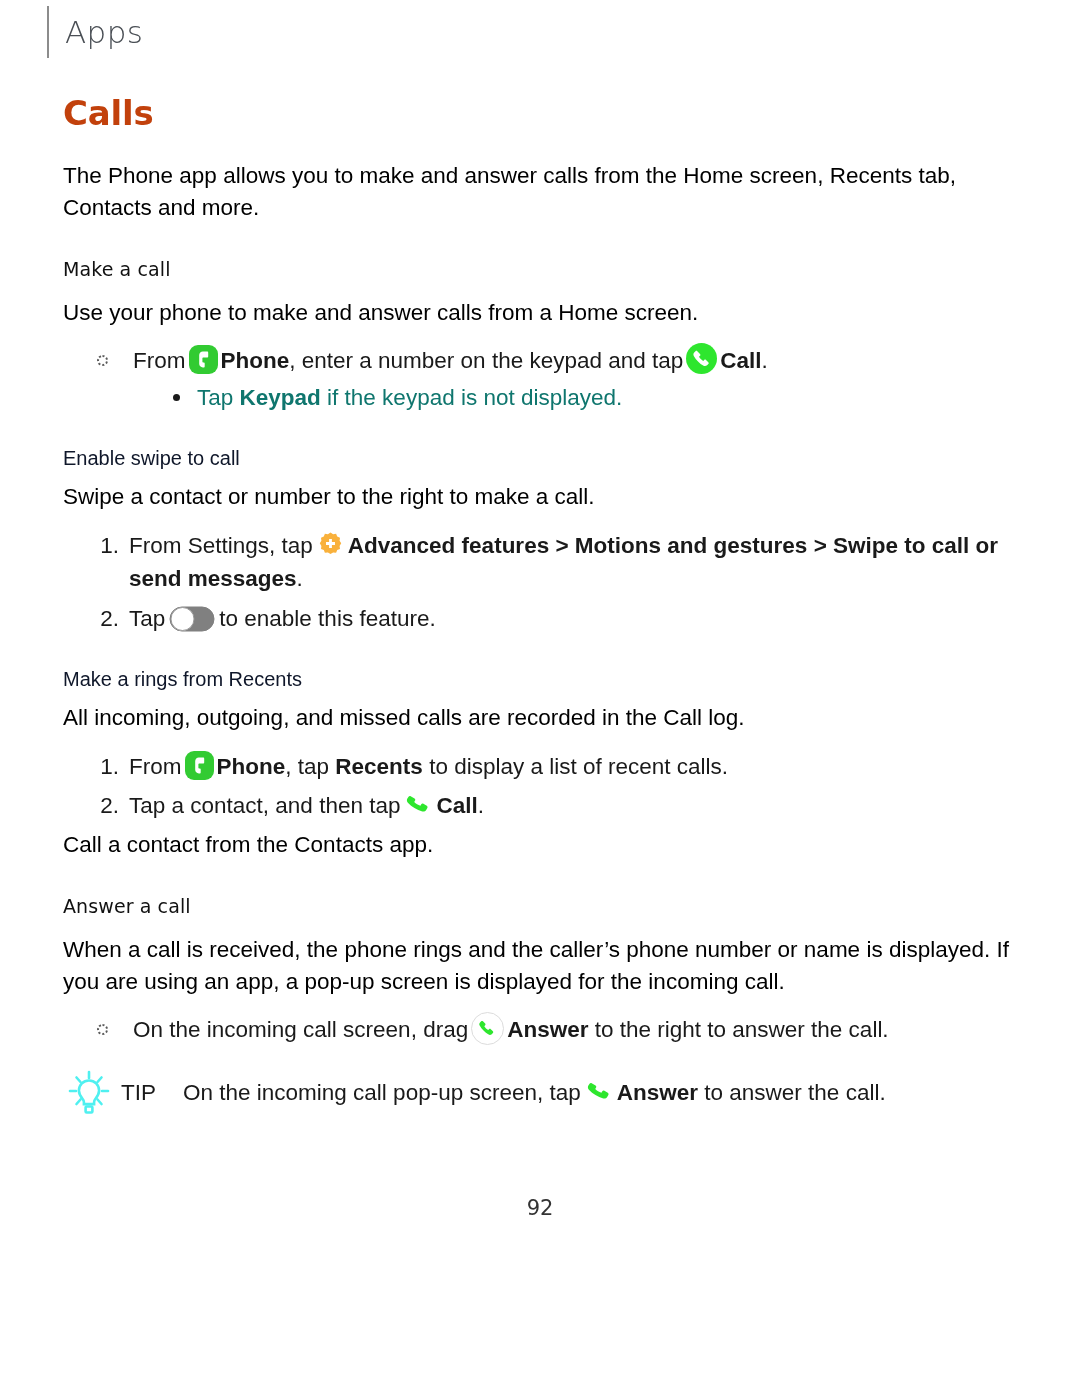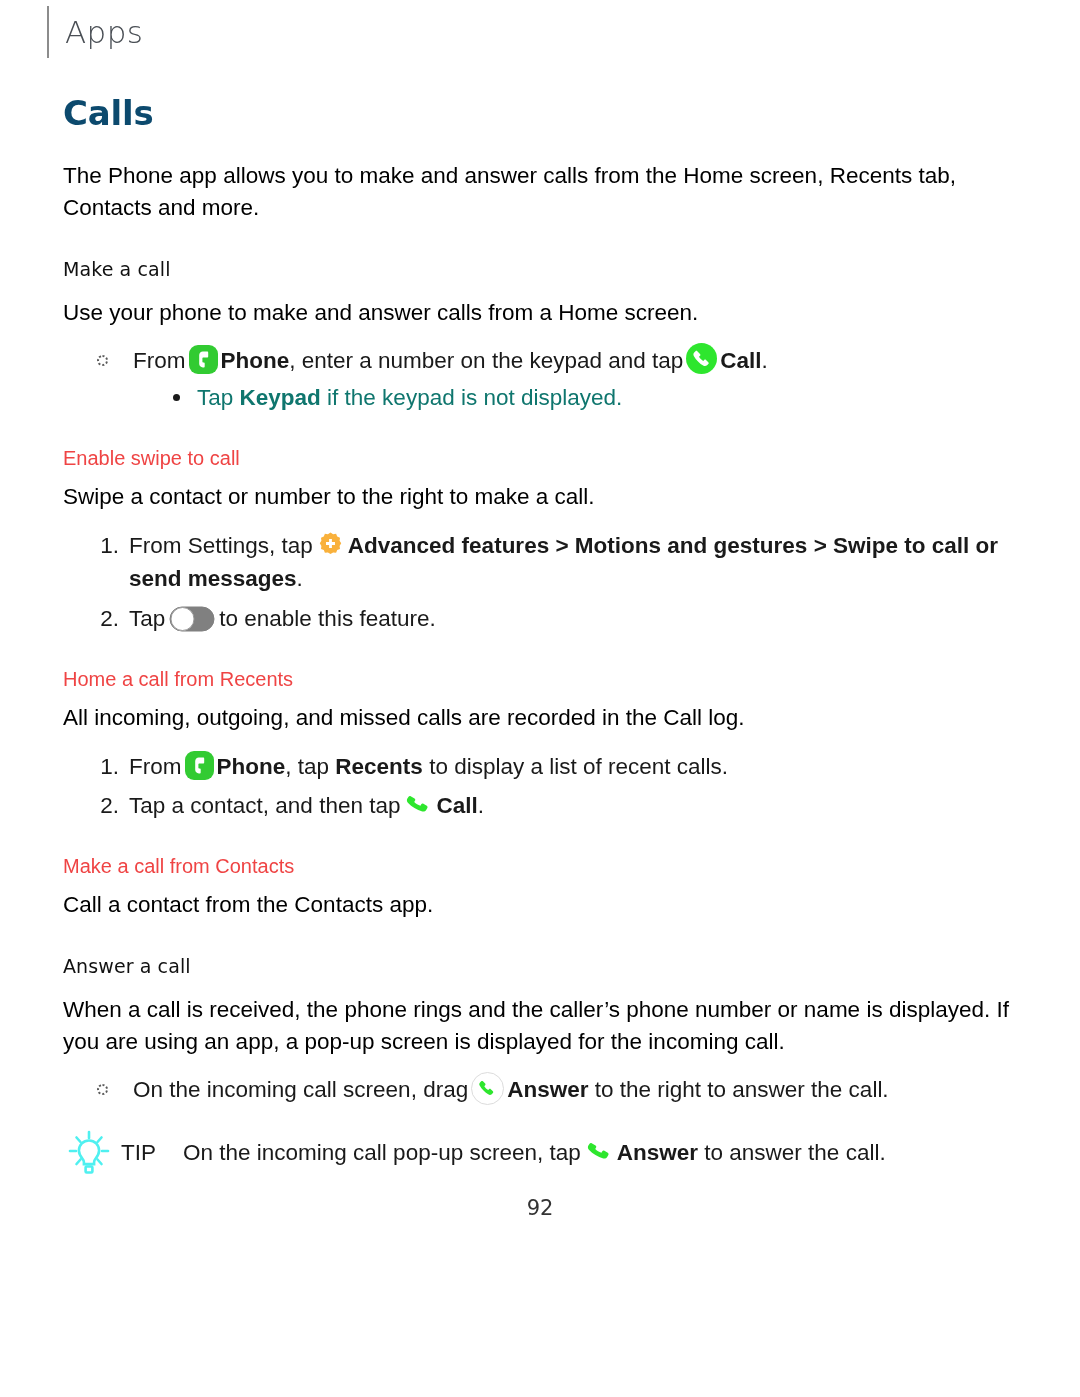--- a/index.html
+++ b/index.html
@@ -53,40 +53,40 @@
     left: 63px;
     top: 95px;
     width: 950px;
   }
 
   h1.chapter-title {
     font-family: "DejaVu Sans", sans-serif;
     font-size: 34px;
     font-weight: 700;
     letter-spacing: -0.2px;
-    color: #0c4a6e;
+    color: #c2410c;
     margin: 0 0 28px 0;
     line-height: 1.1;
   }
 
   h2.section-title {
     font-family: "DejaVu Sans", sans-serif;
     font-size: 19px;
     font-weight: 400;
     letter-spacing: 0.1px;
     color: #111111;
     margin: 34px 0 16px 0;
     line-height: 1.2;
   }
 
   h3.subsection-title {
     font-family: "Liberation Sans", sans-serif;
     font-size: 20px;
     font-weight: 400;
-    color: #ef4444;
+    color: #0f172a;
     margin: 30px 0 10px 0;
     line-height: 1.3;
   }
 
   p.body-text {
     font-size: 22.5px;
     font-weight: 400;
     line-height: 1.42;
     margin: 0 0 6px 0;
     color: #000000;
@@ -309,39 +309,38 @@
             </svg></span><strong class="bold">Advanced features</strong>&nbsp;<strong class="bold">&gt;</strong>&nbsp;<strong class="bold">Motions and gestures</strong>&nbsp;<strong class="bold">&gt;</strong>&nbsp;<strong class="bold">Swipe to call or send messages</strong><span>.</span>
       </li>
       <li>
         <span class="step-num">2.</span><span>Tap</span><span class="icon-inline icon-toggle"><svg width="46" height="26" viewBox="0 0 46 26">
               <rect x="1" y="1" width="44" height="24" rx="12" fill="#808080" stroke="#808080" stroke-width="1"></rect>
               <circle cx="13.5" cy="13" r="11.5" fill="#ffffff" stroke="#9a9a9a" stroke-width="1"></circle>
             </svg></span><span>to enable this feature.</span>
       </li>
     </ol>
 
-    <h3 class="subsection-title">Home a call from Recents</h3>
+    <h3 class="subsection-title">Make a rings from Recents</h3>
     <p class="body-text">All incoming, outgoing, and missed calls are recorded in the Call log.</p>
 
     <ol class="num-list">
       <li>
         <span class="step-num">1.</span><span>From</span><span class="icon-inline icon-phone-app"><svg width="29" height="29" viewBox="0 0 29 29">
               <path d="M18.2 6.6h-4.4c-2.0 0-3.6 1.6-3.6 3.6v8.6c0 2.0 1.6 3.6 3.6 3.6h0.9c0.6 0 1.0-0.5 1.0-1.0v-3.0c0-0.6-0.5-1.0-1.0-1.0h-0.6c-0.4 0-0.7-0.3-0.7-0.7v-3.4c0-0.4 0.3-0.7 0.7-0.7h4.1c0.6 0 1.0-0.5 1.0-1.0v-3.9c0-0.6-0.4-1.1-1.0-1.1z" fill="#ffffff"></path>
             </svg></span><strong class="bold">Phone</strong><span>, tap</span>&nbsp;<strong class="bold">Recents</strong>&nbsp;<span>to display a list of recent calls.</span>
       </li>
       <li>
         <span class="step-num">2.</span><span>Tap a contact, and then tap</span><span class="icon-inline icon-call-plain"><svg width="30" height="30" viewBox="0 0 30 30">
               <g transform="rotate(-14 15 15)">
                 <path d="M9.8 5.6c-0.6-0.6-1.6-0.6-2.2 0l-1.6 1.6c-1.1 1.1-1.3 2.8-0.5 4.1 2.8 5.0 6.9 9.1 11.9 11.9 1.3 0.8 3.0 0.5 4.1-0.5l1.6-1.6c0.6-0.6 0.6-1.6 0-2.2l-2.8-2.8c-0.6-0.6-1.6-0.6-2.2 0l-1.2 1.2c-2.1-1.2-3.9-3.0-5.1-5.1l1.2-1.2c0.6-0.6 0.6-1.6 0-2.2z" fill="#2ee62e"></path>
               </g>
             </svg></span><strong class="bold">Call</strong><span>.</span>
       </li>
     </ol>
 
-    <h3 class="subsection-title">Make a call from Contacts</h3>
     <p class="body-text">Call a contact from the Contacts app.</p>
 
 
     <h2 class="section-title">Answer a call</h2>
     <p class="body-text">When a call is received, the phone rings and the caller’s phone number or name is displayed. If you are using an app, a pop-up screen is displayed for the incoming call.</p>
 
     <ul class="ring-list">
       <li>
         <span class="ring-bullet"></span><span>On the incoming call screen, drag</span><span class="icon-inline icon-answer-ring"><svg width="30" height="30" viewBox="0 0 31 31">
               <path d="M11.3 8.6c-0.5-0.5-1.3-0.5-1.8 0l-1.2 1.2c-0.9 0.9-1.0 2.2-0.4 3.2 2.2 3.9 5.4 7.1 9.3 9.3 1.0 0.6 2.3 0.4 3.2-0.4l1.2-1.2c0.5-0.5 0.5-1.3 0-1.8l-2.2-2.2c-0.5-0.5-1.3-0.5-1.8 0l-0.9 0.9c-1.6-1.0-3.0-2.4-4.0-4.0l0.9-0.9c0.5-0.5 0.5-1.3 0-1.8z" fill="#2ee62e"></path>

